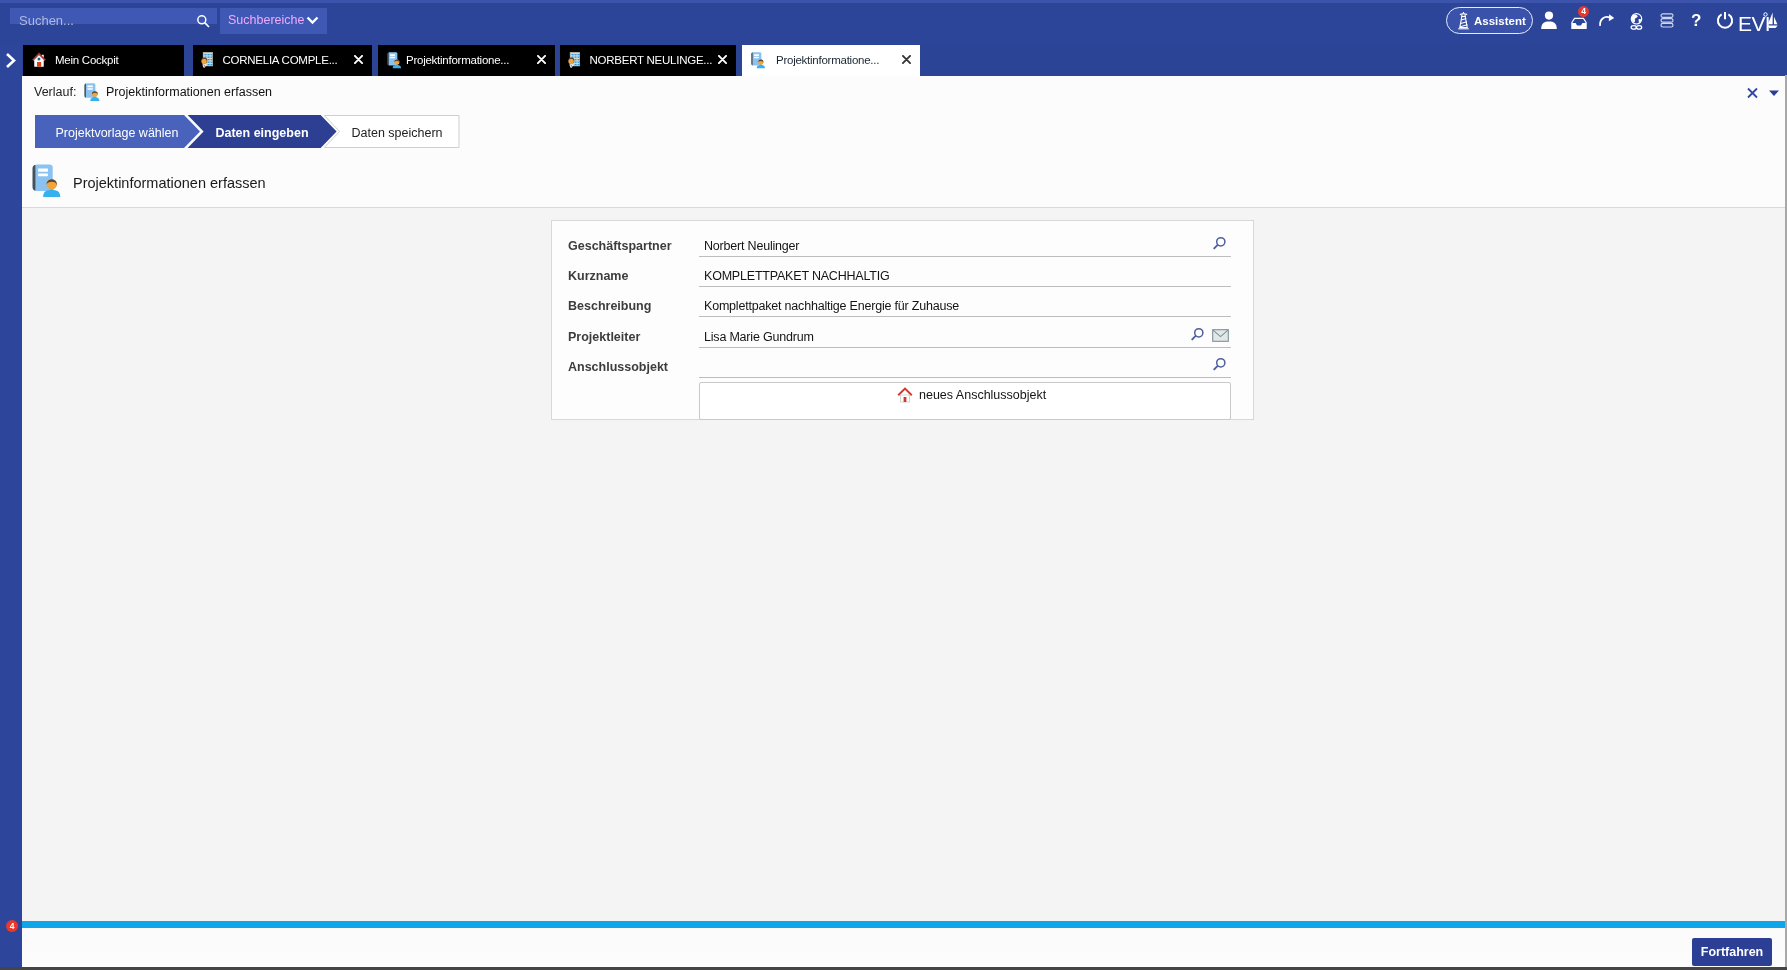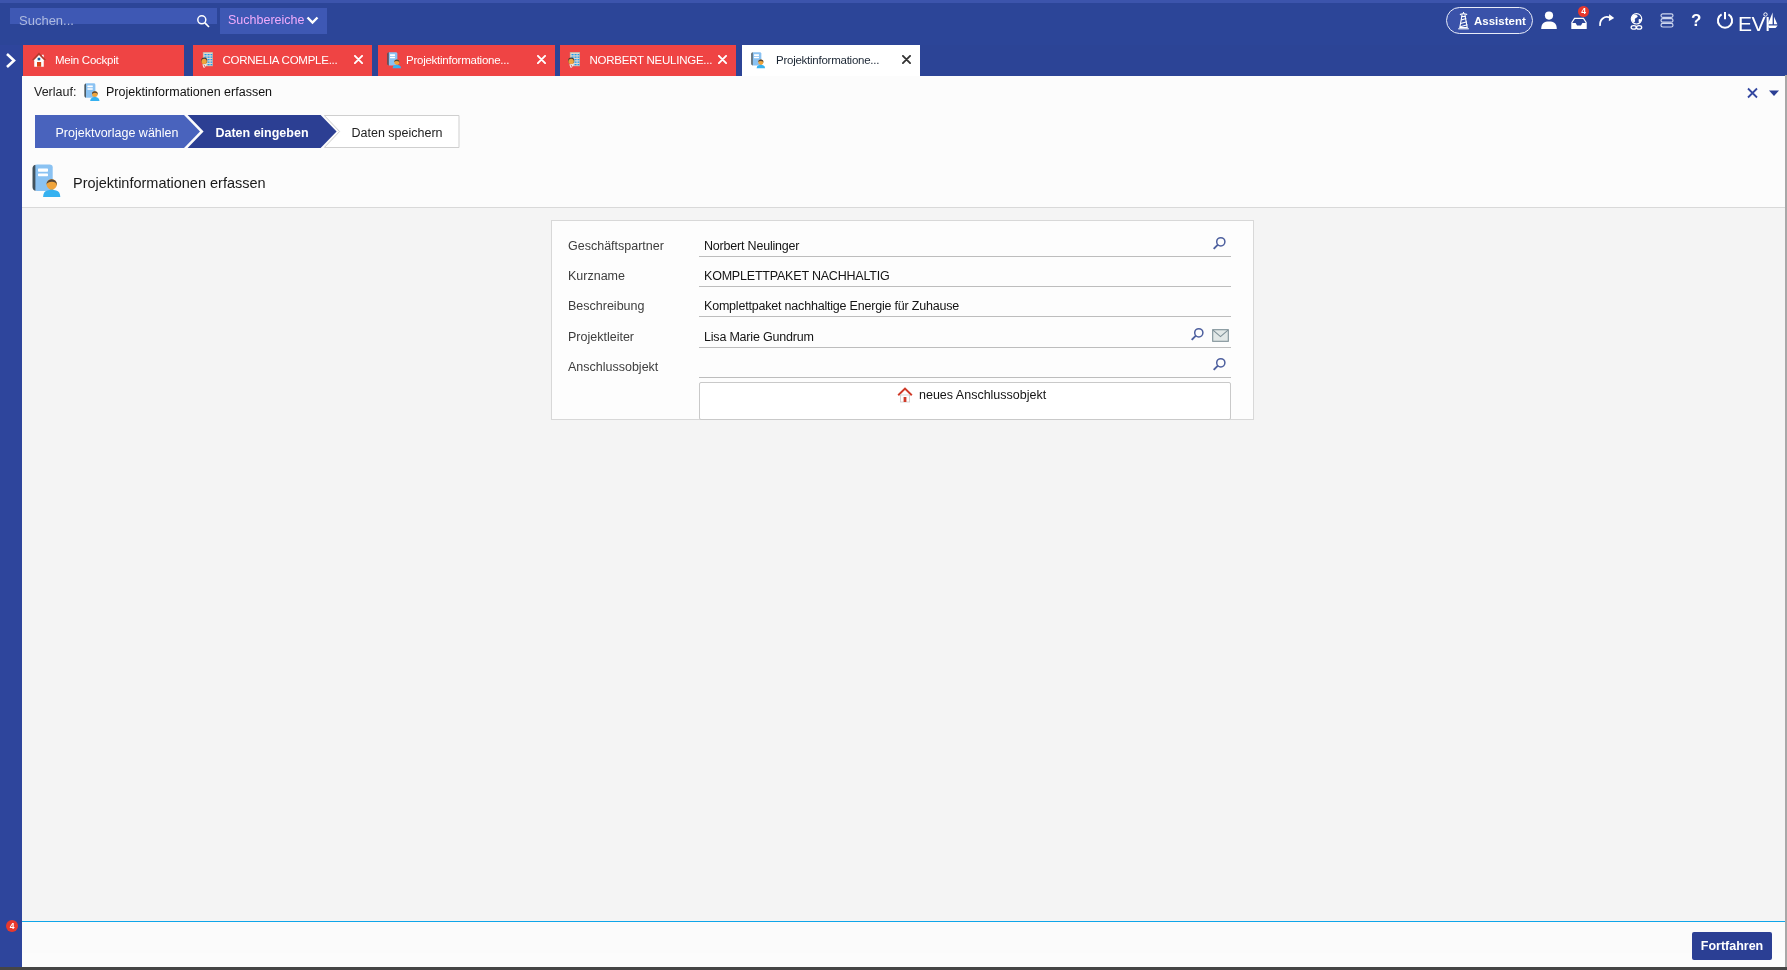--- a/index.html
+++ b/index.html
@@ -13,21 +13,21 @@
 #searchbox { left:10px; top:8px; width:207px; height:16px; background:#3e58b4; position:absolute; }
 #searchbox .ph { position:absolute; left:9px; top:5px; font-size:13px; color:#aebadf; }
 #suchbereiche { left:220px; top:8px; width:107px; height:26px; background:#3e58b4; position:absolute; color:#f0abfc; font-size:12.5px; }
 #suchbereiche .t { position:absolute; left:8px; top:5px; }
 #assistent { left:1446px; top:7px; width:87px; height:27px; background:#3a52a9; border:1.5px solid #e8ecf8; border-radius:14px; position:absolute; color:#fff; }
 #assistent .txt { position:absolute; left:27px; top:6.5px; font-size:11.5px; font-weight:bold; }
 .topicon { position:absolute; top:0; }
 
 
 #tabbar { left:0; top:45px; width:1787px; height:30.5px; background:#2c4496; }
-.tab { position:absolute; top:0; height:30.5px; background:#ef4444; color:#fff; font-size:11.5px; }
+.tab { position:absolute; top:0; height:30.5px; background:#000000; color:#fff; font-size:11.5px; }
 .tab .lbl { position:absolute; top:8.5px; white-space:nowrap; letter-spacing:-0.25px; }
 .tab .ticon { position:absolute; top:7px; }
 .tab .x { position:absolute; top:9px; }
 #tabactive { background:#fff; color:#1b2634; }
 
 
 #leftrail { left:0; top:45px; width:22px; height:923px; background:#2e459c; }
 
 
 #content { left:22px; top:75.5px; width:1763px; height:845.5px; background:#fcfcfc; }
@@ -43,29 +43,29 @@
 
 #hdricon { position:absolute; left:10px; top:88px; }
 #hdrtitle { position:absolute; left:51px; top:99px; font-size:14.5px; color:#1a1a1a; }
 
 
 #grayarea { position:absolute; left:0; top:131.5px; width:1763px; height:714px; background:#f4f4f4; border-top:1px solid #d9d9d9; }
 
 
 #card { position:absolute; left:529px; top:12px; width:703px; height:200px; background:#fdfdfd; border:1px solid #d8d8d8; }
 .frow { position:absolute; left:0; width:701px; height:30px; }
-.frow .lab { position:absolute; left:16px; top:7.5px; font-size:12.5px; color:#3d3d3d; }
+.frow .lab { position:absolute; left:16px; top:7.5px; font-size:12.5px; color:#3d3d3d;font-weight:bold; }
 .frow .val { position:absolute; left:152px; top:7.5px; font-size:12.5px; color:#141414; letter-spacing:-0.2px; }
 .frow .line { position:absolute; left:147px; top:24.5px; width:532px; height:1px; background:#bdbdbd; }
 .frow .mag { position:absolute; top:5px; }
 #newbtn { position:absolute; left:147px; top:161px; width:532px; height:38px; background:#fff; border:1px solid #c9c9c9; border-radius:2px; font-size:12.5px; color:#141414; }
 #newbtn .bt { position:absolute; left:219px; top:5px; }
 
 
-#footer { left:22px; top:921px; width:1763px; height:32px; background:#fbfbfb; border-top:1px solid #0ea5e9; }
+#footer { left:22px; top:921px; width:1763px; height:32px; background:#fbfbfb; border-top:7px solid #0ea5e9; }
 #fortfahren { position:absolute; left:1670px; top:10px; width:80px; height:28px; background:#2b3f94; color:#fff; font-size:12.5px; font-weight:bold; text-align:center; line-height:28px; border-radius:2px; }
 #bottomstrip { left:0; top:967px; width:1787px; height:3px; background:#454545; }
 #rightborder { left:1785px; top:75px; width:2px; height:892px; background:#a8a8a8; }
 #badge4 { left:6px; top:920px; width:12px; height:12px; background:#e8382c; border-radius:50%; color:#fff; font-size:8.5px; font-weight:bold; text-align:center; line-height:12px; }
 </style>
 </head>
 <body>
 
 <svg width="0" height="0" style="position:absolute">
   <defs>

